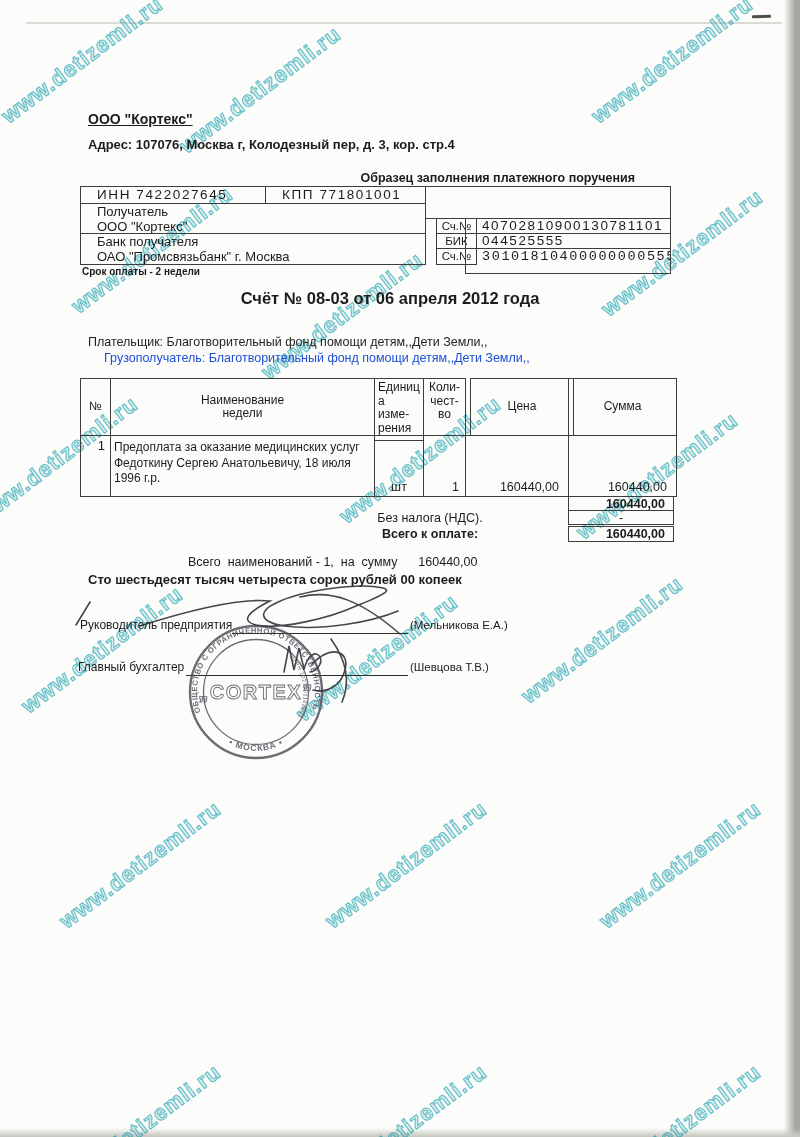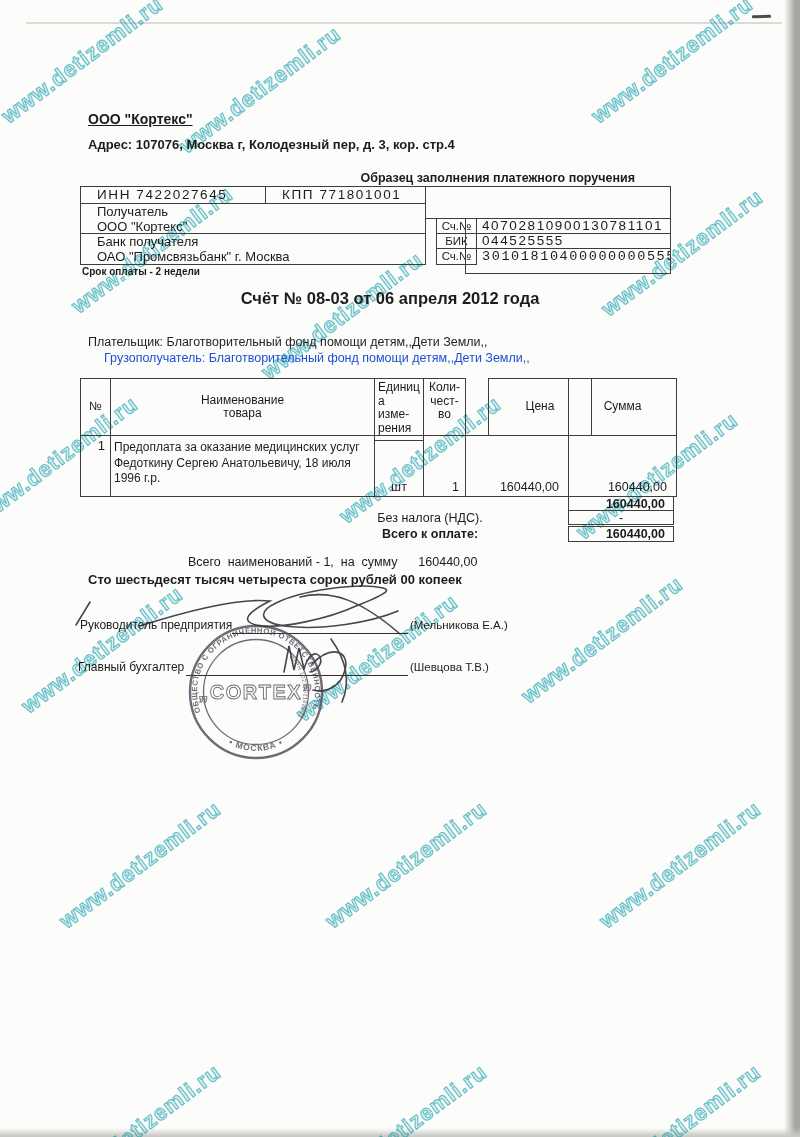--- a/index.html
+++ b/index.html
@@ -102,29 +102,29 @@
   <div class="abs srok">Срок оплаты - 2 недели</div>
 
   <div class="abs title">Счёт № 08-03 от 06 апреля 2012 года</div>
   <div class="abs payer">Плательщик: Благотворительный фонд помощи детям,,Дети Земли,,</div>
   <div class="abs consignee">Грузополучатель: Благотворительный фонд помощи детям,,Дети Земли,,</div>
 
   <div>
 
     <div class="cell hcell" style="left:80px;top:378px;width:31px;height:58px;">№</div>
     <div class="cell hcell" style="left:110px;top:378px;width:265px;height:58px;">Наименование
-товара</div>
+недели</div>
     <div class="cell hcell hcell-top" style="left:374px;top:378px;width:50px;height:63px;text-align:left;justify-content:flex-start;padding-left:3px;">Единиц
 а
 изме-
 рения</div>
     <div class="cell hcell hcell-top" style="left:423px;top:378px;width:43px;height:58px;">Коли-
 чест-
 во</div>
-    <div class="cell hcell" style="left:488px;top:378px;width:104px;height:58px;">Цена</div>
+    <div class="cell hcell" style="left:470px;top:378px;width:104px;height:58px;">Цена</div>
     <div class="cell hcell" style="left:568px;top:378px;width:109px;height:58px;">Сумма</div>
 
     <div class="cell right" style="left:80px;top:435px;width:31px;height:62px;padding:3px 5px 0 0;">1</div>
     <div class="cell" style="left:110px;top:435px;width:265px;height:62px;"></div>
     <div class="itemname">Предоплата за оказание медицинских услуг Федоткину Сергею Анатольевичу, 18 июля 1996 г.р.</div>
     <div class="cell" style="left:374px;top:435px;width:50px;height:62px;display:flex;align-items:flex-end;justify-content:center;padding:0 0 2px 0;font-size:12.5px;">шт</div>
     <div class="cell" style="left:423px;top:435px;width:43px;height:62px;display:flex;align-items:flex-end;justify-content:flex-end;padding:0 6px 2px 0;font-size:12.5px;">1</div>
     <div class="cell" style="left:465px;top:435px;width:104px;height:62px;display:flex;align-items:flex-end;justify-content:flex-end;padding:0 9px 2px 0;font-size:12.5px;">160440,00</div>
     <div class="cell" style="left:568px;top:435px;width:109px;height:62px;display:flex;align-items:flex-end;justify-content:flex-end;padding:0 9px 2px 0;font-size:12.5px;">160440,00</div>
 

